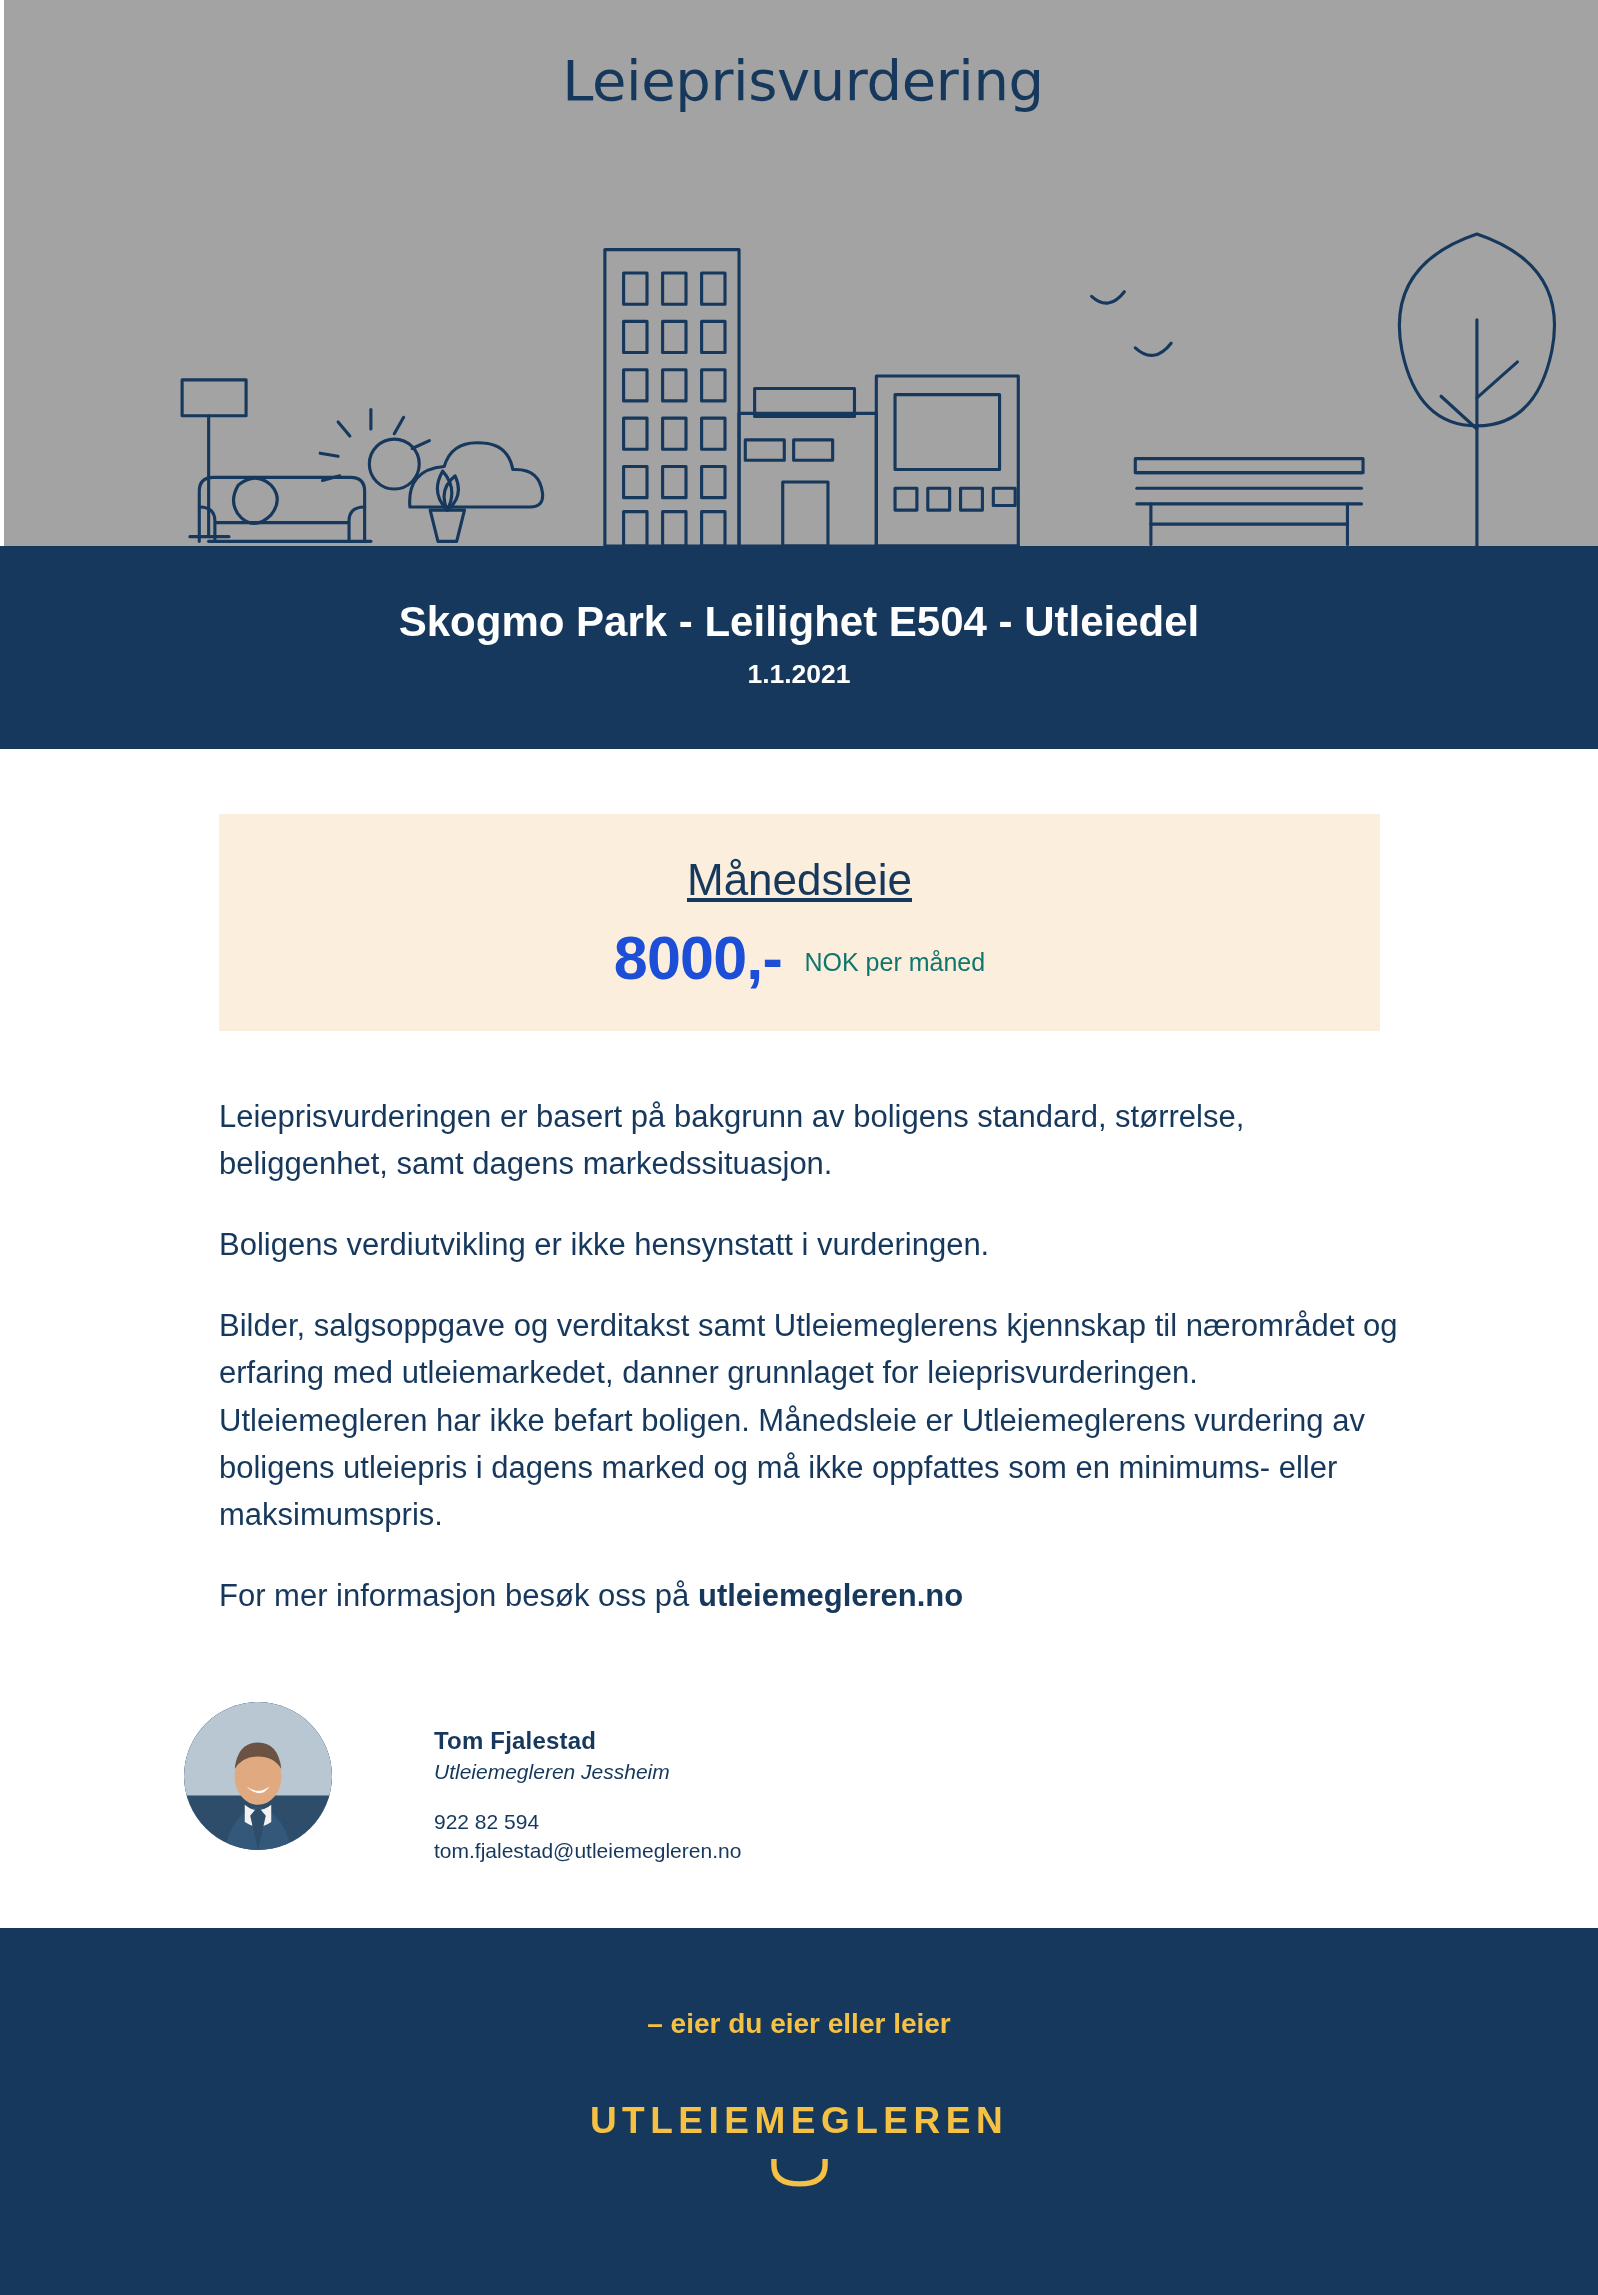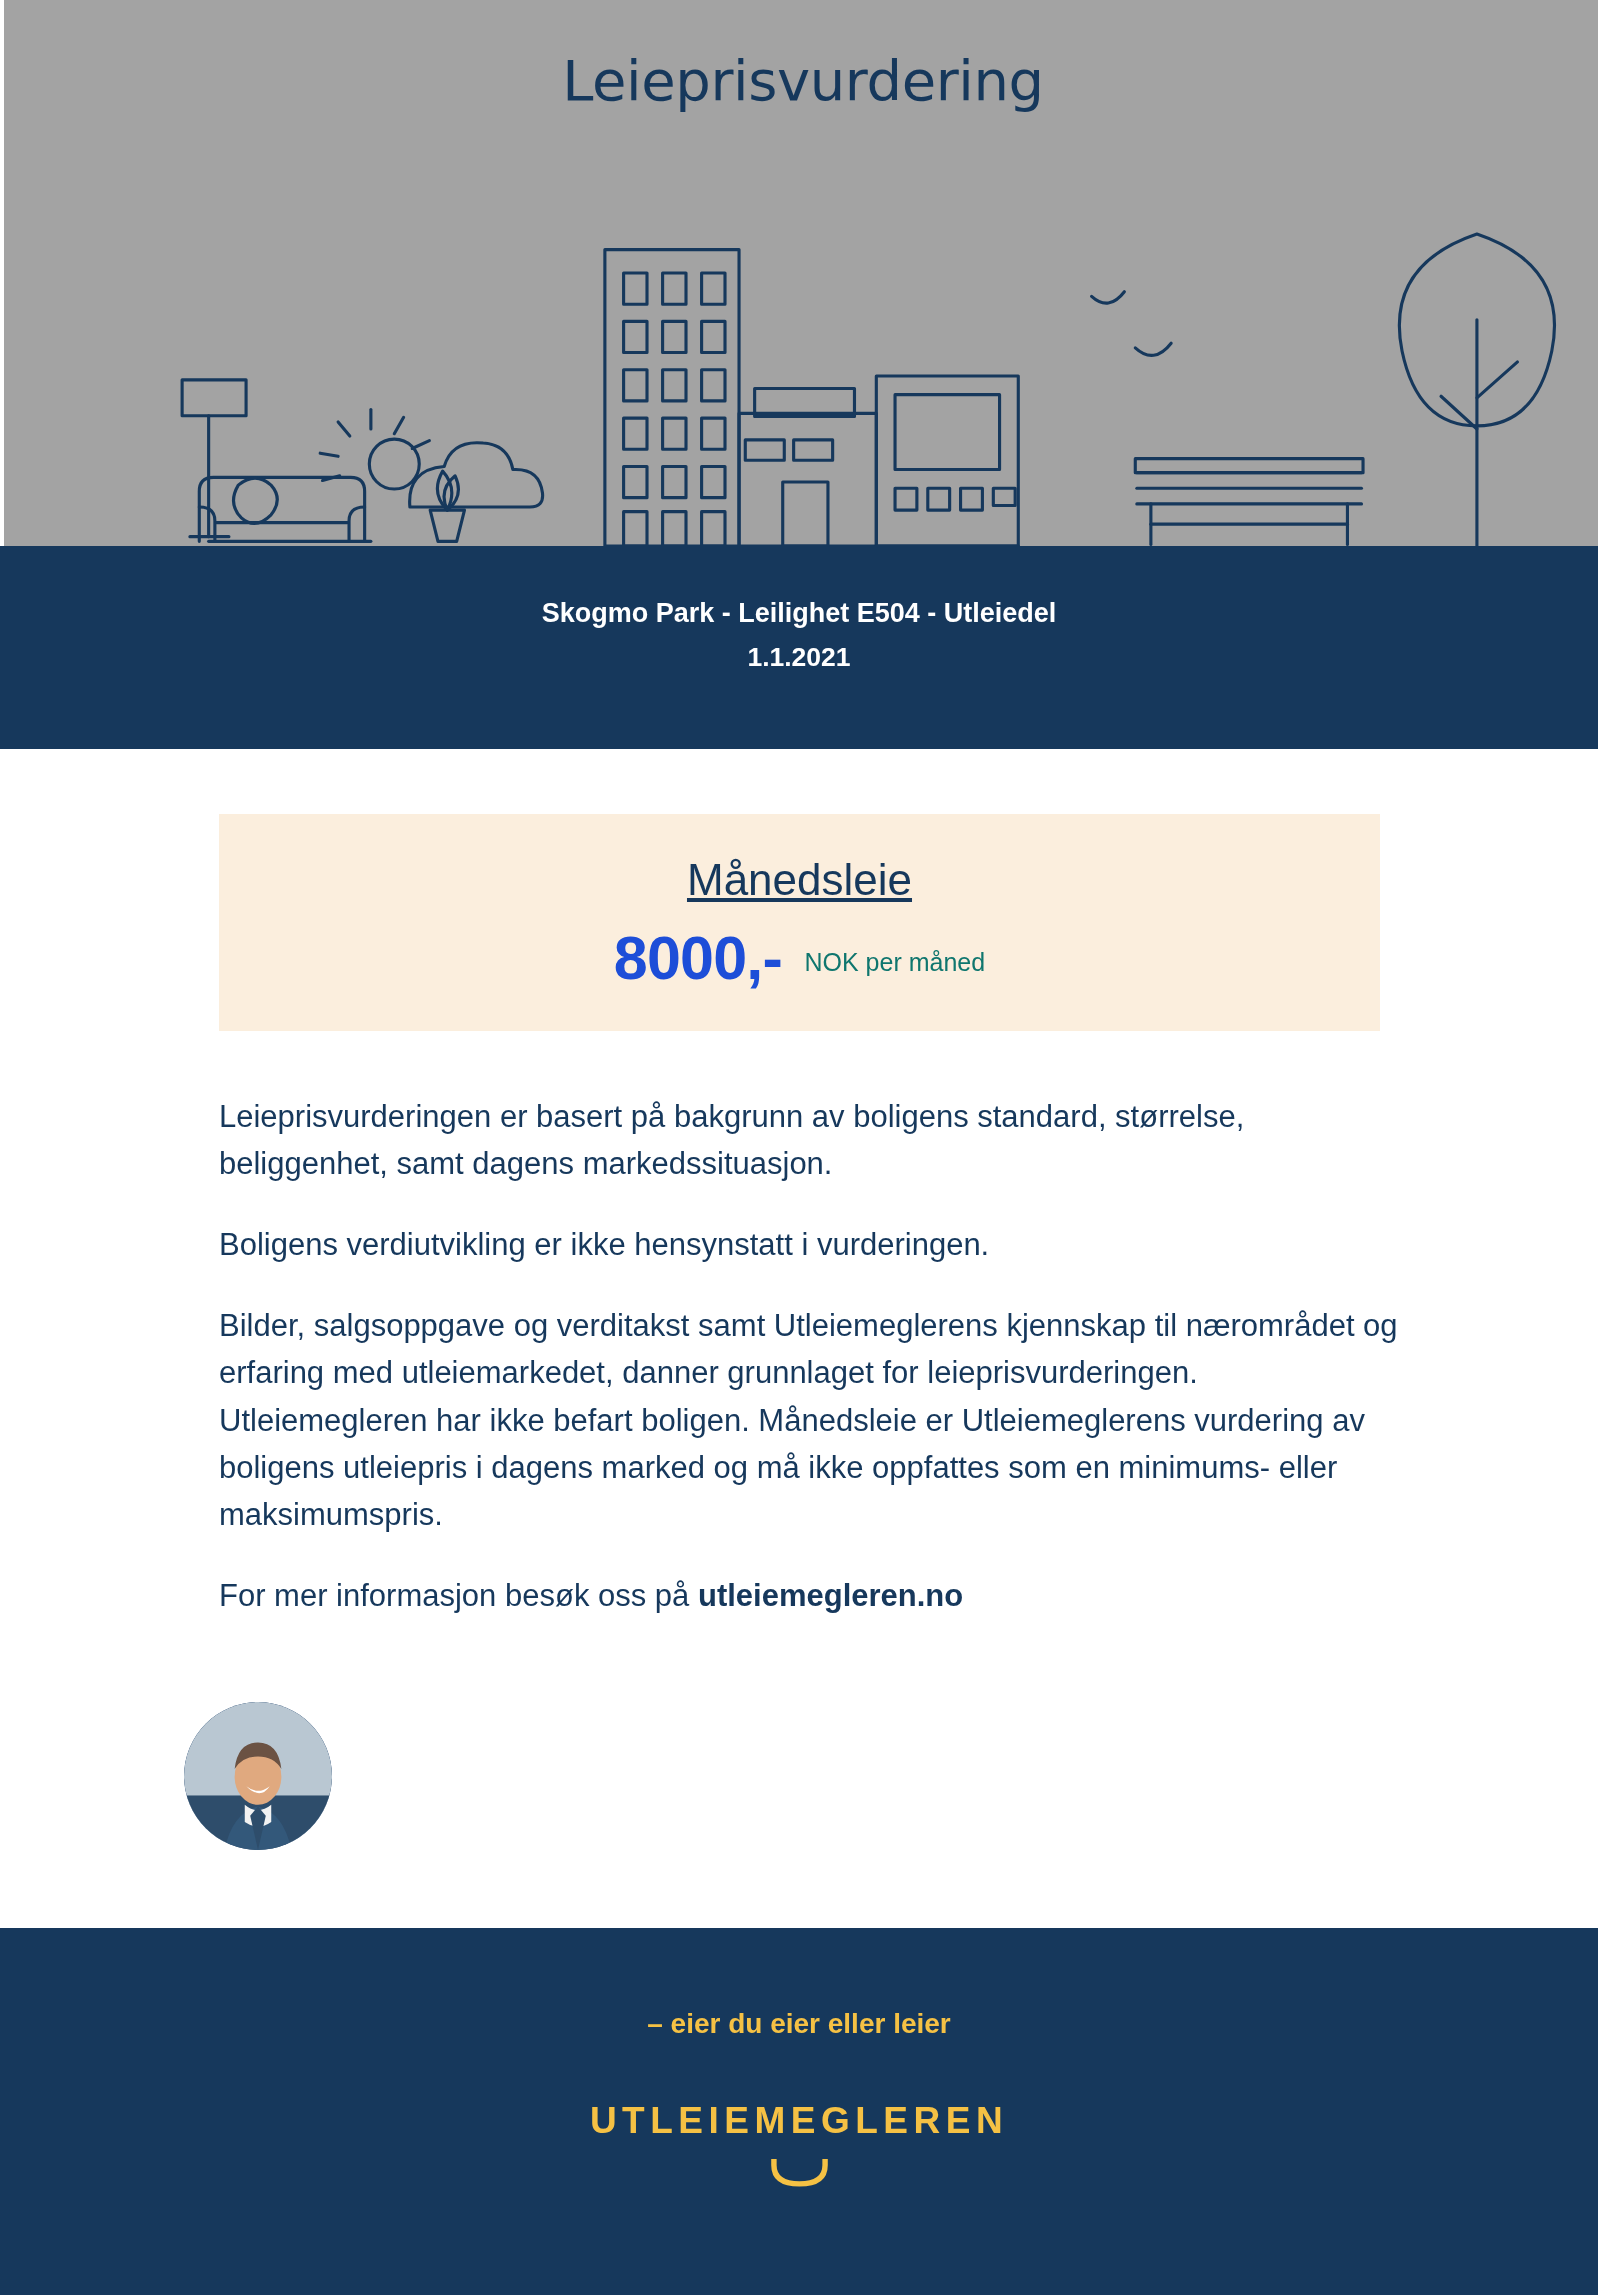--- a/index.html
+++ b/index.html
@@ -54,21 +54,21 @@
     position: absolute;
     top: 546px; left: 0;
     width: 1598px;
     height: 203px;
     background: #16385c;
     color: #ffffff;
     text-align: center;
   }
   .titlebar .property {
     margin-top: 52px;
-    font-size: 27px;
+    font-size: 42px;
     font-weight: bold;
     letter-spacing: 0px;
   }
   .titlebar .date {
     margin-top: 12.5px;
     font-size: 26.5px;
     font-weight: bold;
   }
 
   
@@ -339,20 +339,26 @@
           <rect x="0" y="120" width="190" height="70" fill="#2e4d6b"></rect>
           <path d="M52 190 q10 -48 43 -56 q33 8 43 56 z" fill="#33587a"></path>
           <path d="M78 132 q17 14 34 0 l0 22 q-17 12 -34 0 z" fill="#f2f2f2"></path>
           <path d="M95 134 l10 12 l-10 44 l-10 -44 z" fill="#2e4d6b"></path>
           <ellipse cx="95" cy="96" rx="30" ry="36" fill="#e0a97f"></ellipse>
           <path d="M65 86 q4 -34 30 -34 q26 0 30 34 q-10 -16 -30 -16 q-20 0 -30 16 z" fill="#6b5243"></path>
           <path d="M80 108 q15 12 30 0 q-12 18 -30 0 z" fill="#ffffff"></path>
         </g>
       </svg>
     </div>
+    <div class="agent-info">
+      <div class="agent-name">Tom Fjalestad</div>
+      <div class="agent-office">Utleiemegleren Jessheim</div>
+      <div class="agent-phone">922 82 594</div>
+      <div class="agent-email">tom.fjalestad@utleiemegleren.no</div>
+    </div>
   </div>
 
   <div class="footer">
     <div class="footer-slogan">
       <div>– eier du eier eller leier</div>
     </div>
     <div class="footer-logo">UTLEIEMEGLEREN</div>
     <svg class="smile" viewBox="0 0 78 40">
       <path d="M6 4 L6 12 q0 24 33 24 q33 0 33 -24 L72 4" fill="none" stroke="#f5c144" stroke-width="7" stroke-linecap="butt"></path>
     </svg>

